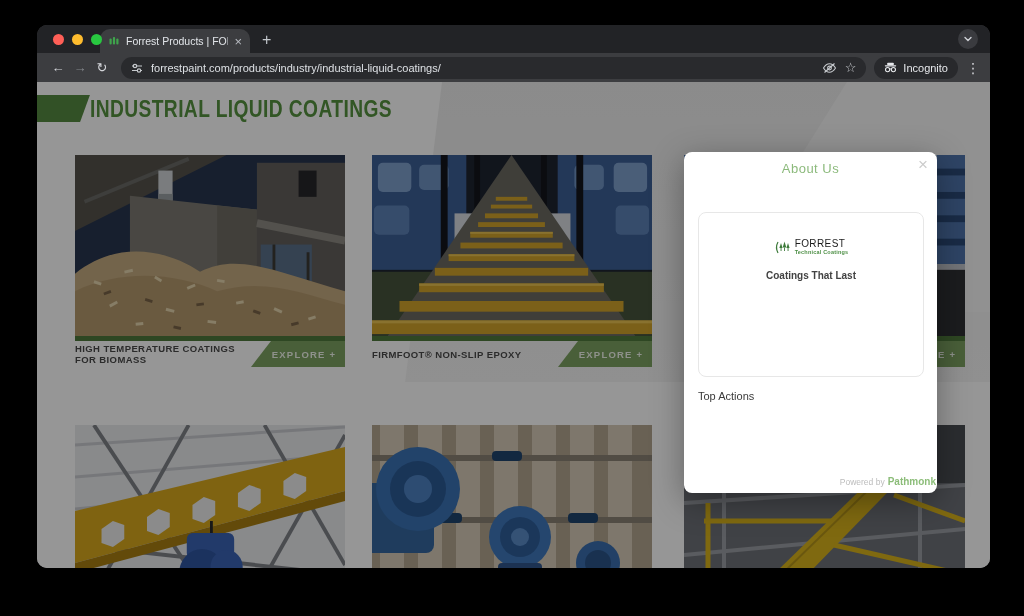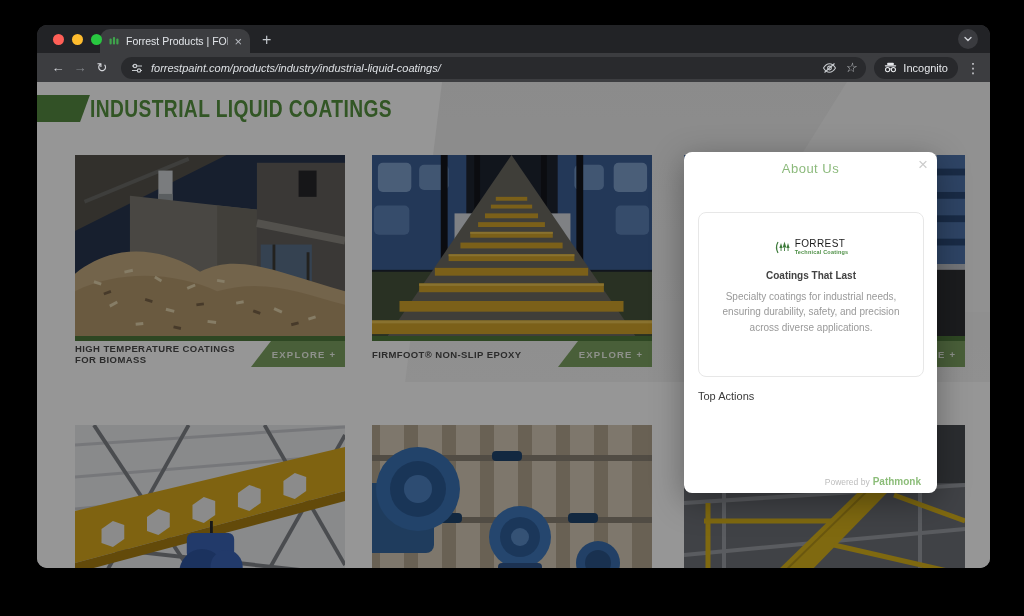--- a/index.html
+++ b/index.html
@@ -22,21 +22,21 @@
   .tab-close { color:#b8bcc2; font-size:13px; line-height:1; cursor:default; }
   .newtab { color:#c3c7cc; font-size:16px; margin-left:12px; padding-bottom:4px; }
   .tab-chevron { position:absolute; right:12px; top:4px; width:20px; height:20px; border-radius:50%;
                  background:#3a3b3f; display:flex; align-items:center; justify-content:center; }
 
   
   .toolbar { height:29px; background:#3c3d40; display:flex; align-items:center; padding:0 10px; flex:0 0 auto; }
   .navbtn { width:22px; text-align:center; font-size:13px; color:#d4d6da; }
   .navbtn.dim { color:#84878c; }
   .omnibox { flex:1; height:22px; background:#292a2d; border-radius:12px; display:flex; align-items:center;
-             padding:0 10px; gap:8px; margin:0 8px; min-width:0;font-style:italic; }
+             padding:0 10px; gap:8px; margin:0 8px; min-width:0; }
   .url-text { font-size:11px; color:#dde0e4; flex:1; white-space:nowrap; overflow:hidden; }
   .box-icon { display:flex; align-items:center; color:#c6c9cd; }
   .star { font-size:13px; color:#c6c9cd; }
   .incog-chip { height:22px; background:#28292c; border-radius:11px; display:flex; align-items:center;
                 padding:0 10px; gap:6px; }
   .incog-chip span { font-size:11px; color:#e6e8eb; }
   .menu-dots { font-size:14px; color:#d4d6da; margin-left:8px; }
 
   
   .viewport { flex:1; position:relative; background:#ffffff; overflow:hidden; }
@@ -78,21 +78,21 @@
   .logo-text { display:flex; flex-direction:column; line-height:1; }
   .logo-name { font-size:10px; font-weight:400; color:#1c1c1c; letter-spacing:.4px; }
   .logo-tagline { font-size:5.5px; color:#4d8f45; font-weight:700; margin-top:1px; letter-spacing:.2px; }
   .modal-card-heading { margin-top:14px; font-size:10px; font-weight:600; color:#424242; }
   .modal-card-body { margin-top:8px; font-size:10px; color:#999999; line-height:1.55; text-align:center;
                      width:202px; }
   .actions-label { position:absolute; left:14px; top:238px; font-size:11px; color:#3a3a3a; }
   .modal-cta { position:absolute; left:10px; top:259px; width:233px; height:28px; background:#82a76a;
                border:none; border-radius:14px; color:#ffffff; font-size:11px; font-weight:600;
                letter-spacing:1.8px; font-family:"Liberation Sans",sans-serif; }
-  .powered { position:absolute; right:16px; bottom:6px; font-size:8.5px; color:#bcbcbc; }
+  .powered { position:absolute; right:1px; bottom:6px; font-size:8.5px; color:#bcbcbc; }
   .powered b { font-size:10px; color:#8cbd79; font-weight:600; margin-left:3px; }
 </style>
 </head>
 <body>
 
 <div class="window">
 
   <div class="tabstrip">
     <div class="traffic">
       <span class="light red"></span>
@@ -406,21 +406,20 @@
             <rect x="6.6" y="8" width="0.9" height="3" fill="#3d7a3a"></rect>
             <rect x="10.1" y="7.5" width="0.9" height="3.5" fill="#3d7a3a"></rect>
             <rect x="13.6" y="8" width="0.9" height="3" fill="#3d7a3a"></rect>
           </svg>
           <div class="logo-text">
             <span class="logo-name">FORREST</span>
             <span class="logo-tagline">Technical Coatings</span>
           </div>
         </div>
         <div class="modal-card-heading">Coatings That Last</div>
-        <div class="modal-card-body">Specialty coatings for industrial needs, ensuring durability, safety, and precision across diverse applications.</div>
       </div>
 
       <div class="actions-label">Top Actions</div>
       <div class="powered">
         <span>Powered by</span><b>Pathmonk</b>
       </div>
     </div>
 
   </div>
 </div>

